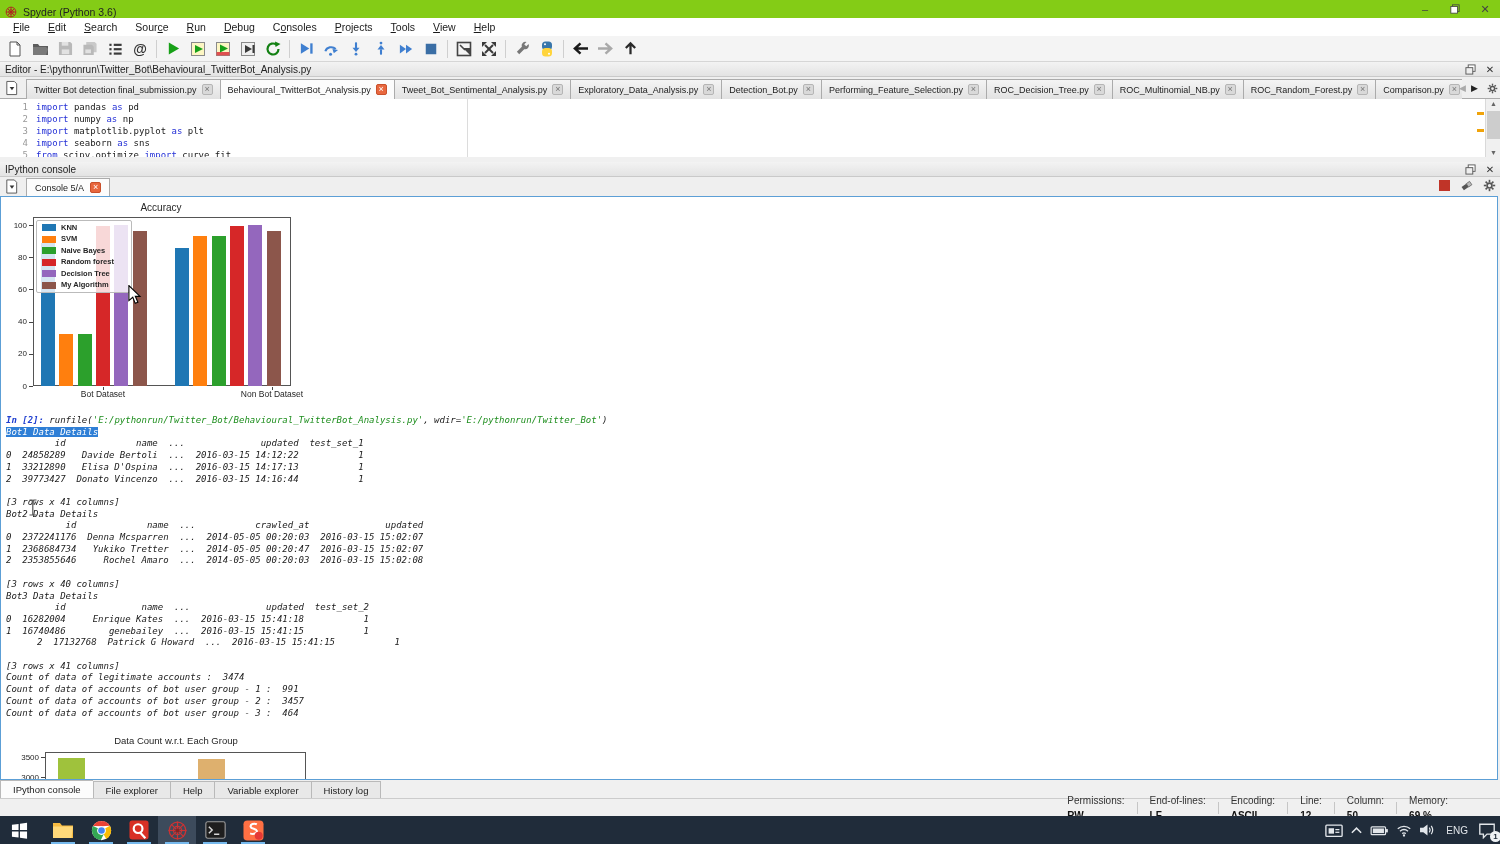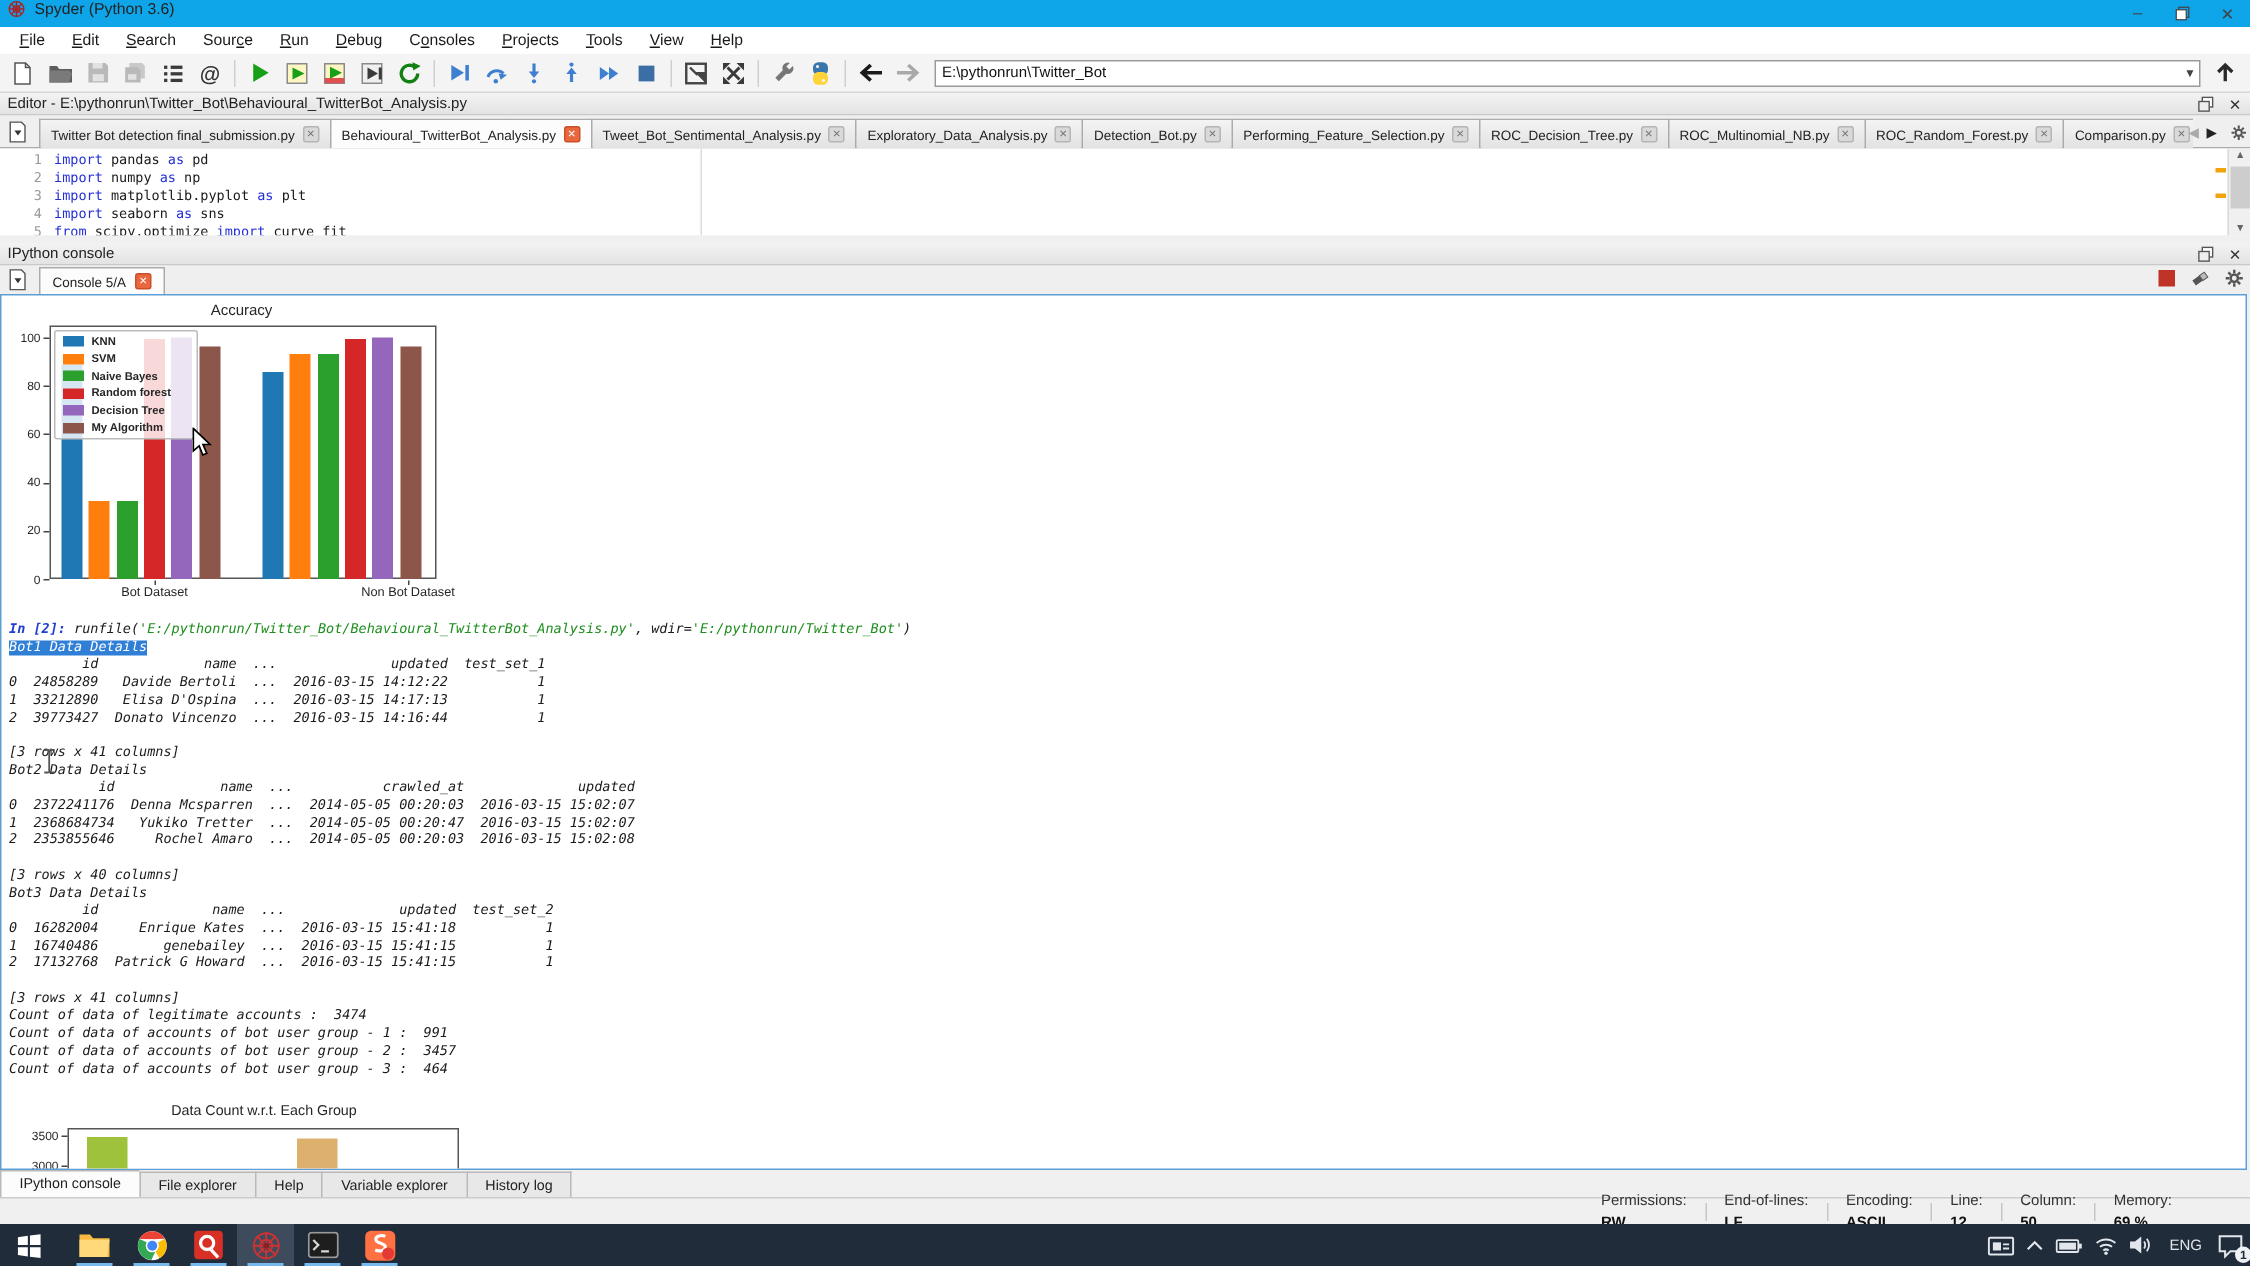--- a/index.html
+++ b/index.html
@@ -1,21 +1,21 @@
 <!DOCTYPE html>
 <html><head>
 <meta charset="utf-8">
 <style>
   * { margin:0; padding:0; box-sizing:border-box; }
   html,body { width:1500px; height:844px; font-family:"Liberation Sans",sans-serif; background:#f0f0f0; overflow:hidden; }
   .abs { position:absolute; }
   #window { position:relative; width:1500px; height:844px; background:#f0f0f0; }
 
   
-  #titlebar { position:absolute; left:0; top:0; width:1500px; height:18px; background:#0ea5e9; display:flex; align-items:flex-start; }
+  #titlebar { position:absolute; left:0; top:0; width:1500px; height:18px; background:#84cc16; display:flex; align-items:flex-end; }
   #titlebar .title { font-size:10.5px; color:#222; margin-left:6px; }
   .win-btns { position:absolute; right:0; top:0; height:18px; display:flex; }
   .win-btn { width:30px; height:18px; display:flex; align-items:center; justify-content:center; font-size:11px; color:#444; }
 
   
   #menubar { position:absolute; left:0; top:18px; width:1500px; height:18px; background:#ffffff; display:flex; align-items:center; padding-left:4px; }
   .menu-item { font-size:10.5px; color:#1a1a1a; padding:0 9px; }
 
   
   #toolbar { position:absolute; left:0; top:36px; width:1500px; height:26px; background:#f4f4f4; border-bottom:1px solid #d6d6d6; display:flex; align-items:center; padding:0 6px; gap:7px; }
@@ -304,24 +304,20 @@
     <div class="tico">
         <svg width="17" height="15" viewBox="0 0 18 16">
           <path d="M17 8H4 M9 2.5 3 8l6 5.5" fill="none" stroke="#1a1a1a" stroke-width="2.6"></path>
         </svg>
       </div>
     <div class="tico">
         <svg width="17" height="15" viewBox="0 0 18 16">
           <path d="M1 8h13 M9 2.5 15 8l-6 5.5" fill="none" stroke="#a9a9a9" stroke-width="2.6"></path>
         </svg>
       </div>
-    <div id="path-box">
-      <span>E:\pythonrun\Twitter_Bot</span>
-      <span class="dd">▼</span>
-    </div>
     <div class="tico" style="margin-right:2px">
         <svg width="15" height="15" viewBox="0 0 16 16">
           <path d="M8 14V3 M3 7.5 8 2.5l5 5" fill="none" stroke="#2a2a2a" stroke-width="2.4"></path>
         </svg>
       </div>
   </div>
 
   <div id="editor-header">
     <span class="pane-title">Editor - E:\pythonrun\Twitter_Bot\Behavioural_TwitterBot_Analysis.py</span>
     <div class="pane-ctls">
@@ -562,21 +558,21 @@
         <div class="cline" style="top: 105.3px;">           id             name  ...           crawled_at              updated</div>
         <div class="cline" style="top: 117px;">0  2372241176  Denna Mcsparren  ...  2014-05-05 00:20:03  2016-03-15 15:02:07</div>
         <div class="cline" style="top: 128.7px;">1  2368684734   Yukiko Tretter  ...  2014-05-05 00:20:47  2016-03-15 15:02:07</div>
         <div class="cline" style="top: 140.4px;">2  2353855646     Rochel Amaro  ...  2014-05-05 00:20:03  2016-03-15 15:02:08</div>
         <div class="cline" style="top: 152.1px;"></div>
         <div class="cline" style="top: 163.8px;">[3 rows x 40 columns]</div>
         <div class="cline" style="top: 175.5px;">Bot3 Data Details</div>
         <div class="cline" style="top: 187.2px;">         id              name  ...              updated  test_set_2</div>
         <div class="cline" style="top: 198.9px;">0  16282004     Enrique Kates  ...  2016-03-15 15:41:18           1</div>
         <div class="cline" style="top: 210.6px;">1  16740486        genebailey  ...  2016-03-15 15:41:15           1</div>
-        <div class="cline" style="top: 222.3px;">2  17132768  Patrick G Howard  ...  2016-03-15 15:41:15           1</div>
+        <div class="cline" style="top: 222.3px; margin-left: 31px;">2  17132768  Patrick G Howard  ...  2016-03-15 15:41:15           1</div>
         <div class="cline" style="top: 234px;"></div>
         <div class="cline" style="top: 245.7px;">[3 rows x 41 columns]</div>
         <div class="cline" style="top: 257.4px;">Count of data of legitimate accounts :  3474</div>
         <div class="cline" style="top: 269.1px;">Count of data of accounts of bot user group - 1 :  991</div>
         <div class="cline" style="top: 280.8px;">Count of data of accounts of bot user group - 2 :  3457</div>
         <div class="cline" style="top: 292.5px;">Count of data of accounts of bot user group - 3 :  464</div>
       </div>
     <div id="chart2">
         <div class="chart-title" style="left: 75px; top: 2px; width: 200px; font-size: 9.5px;">Data Count w.r.t. Each Group</div>
         <div class="plot" style="left: 44px; top: 19px; width: 261px; height: 60px;"></div>

